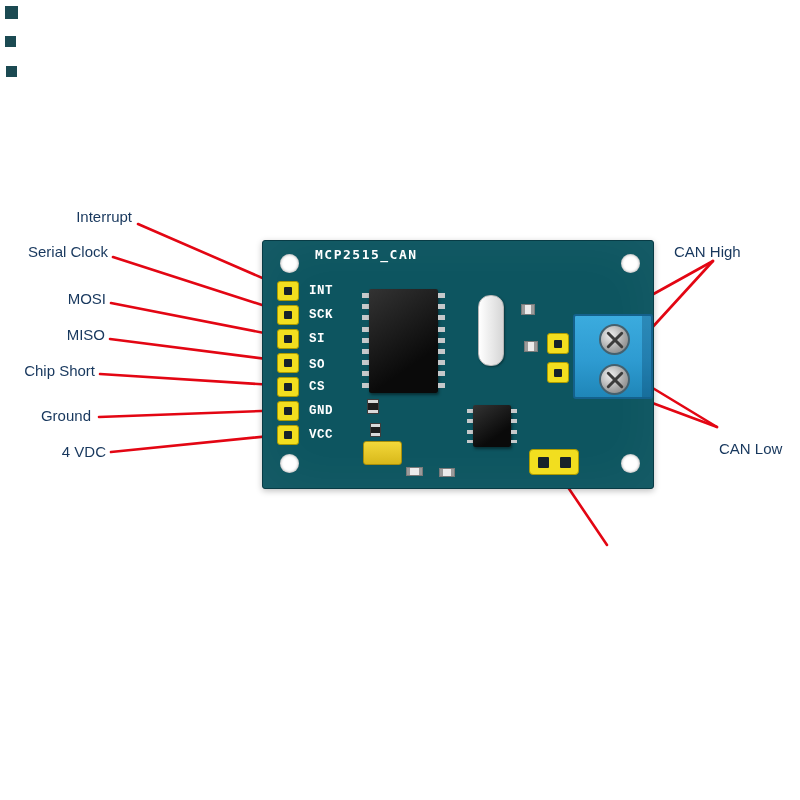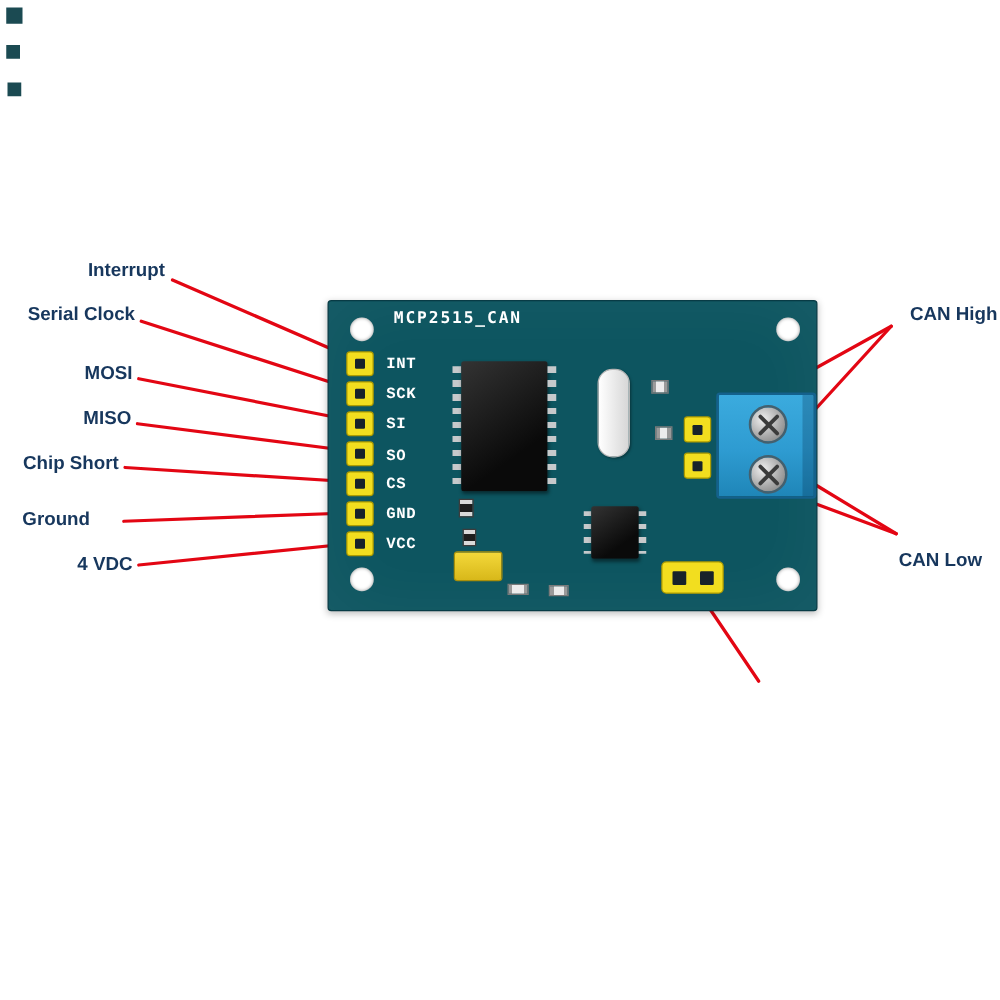--- a/index.html
+++ b/index.html
@@ -65,21 +65,21 @@
   .slot{position:absolute;left:50%;top:50%;width:22px;height:3px;background:#3B3B3B;border-radius:2px;}
   .slot.s1{transform:translate(-50%,-50%) rotate(45deg);}
   .slot.s2{transform:translate(-50%,-50%) rotate(-45deg);}
 
   
   .jumper{position:absolute;left:266px;top:208px;width:50px;height:26px;box-sizing:border-box;
        background:var(--pad_yellow,#F2DE1F);border:1px solid var(--pad_border,#AD9B00);border-radius:4px;}
   .jhole{position:absolute;top:7px;width:11px;height:11px;background:#18222A;border-radius:1px;}
 
   
-  .label{position:absolute;font-weight:bold;font-size:15px;color:var(--label_navy,#17375D);white-space:nowrap;}
+  .label{position:absolute;font-weight:normal;font-size:15px;color:var(--label_navy,#17375D);white-space:nowrap;}
   .label.big{font-size:15.5px;}
   .subtitle{position:absolute;font-style:italic;font-size:13.5px;color:var(--subtitle_dark,#2B2B2B);white-space:nowrap;}
 
   .artifact{position:absolute;background:#1B4A52;}
 </style>
 </head>
 <body>
 
 <div class="canvas">
 
@@ -166,20 +166,20 @@
       <div class="jhole" style="left:8px"></div>
       <div class="jhole" style="left:30px"></div>
     </div>
   </div>
 
   <div class="label" style="right:668px;top:208px">Interrupt</div>
   <div class="label" style="right:692px;top:243px">Serial Clock</div>
   <div class="label" style="right:694px;top:290px">MOSI</div>
   <div class="label" style="right:695px;top:326px">MISO</div>
   <div class="label" style="right:705px;top:362px">Chip Short</div>
-  <div class="label" style="right:728px;top:407px">Ground</div>
+  <div class="label" style="right:709px;top:407px">Ground</div>
   <div class="label" style="right:694px;top:443px">4 VDC</div>
 
-  <div class="label" style="left:728px;top:243px">CAN High</div>
+  <div class="label" style="left:674px;top:243px">CAN High</div>
   <div class="label" style="left:719px;top:440px">CAN Low</div>
 
 
 </div>
 
 </body></html>

